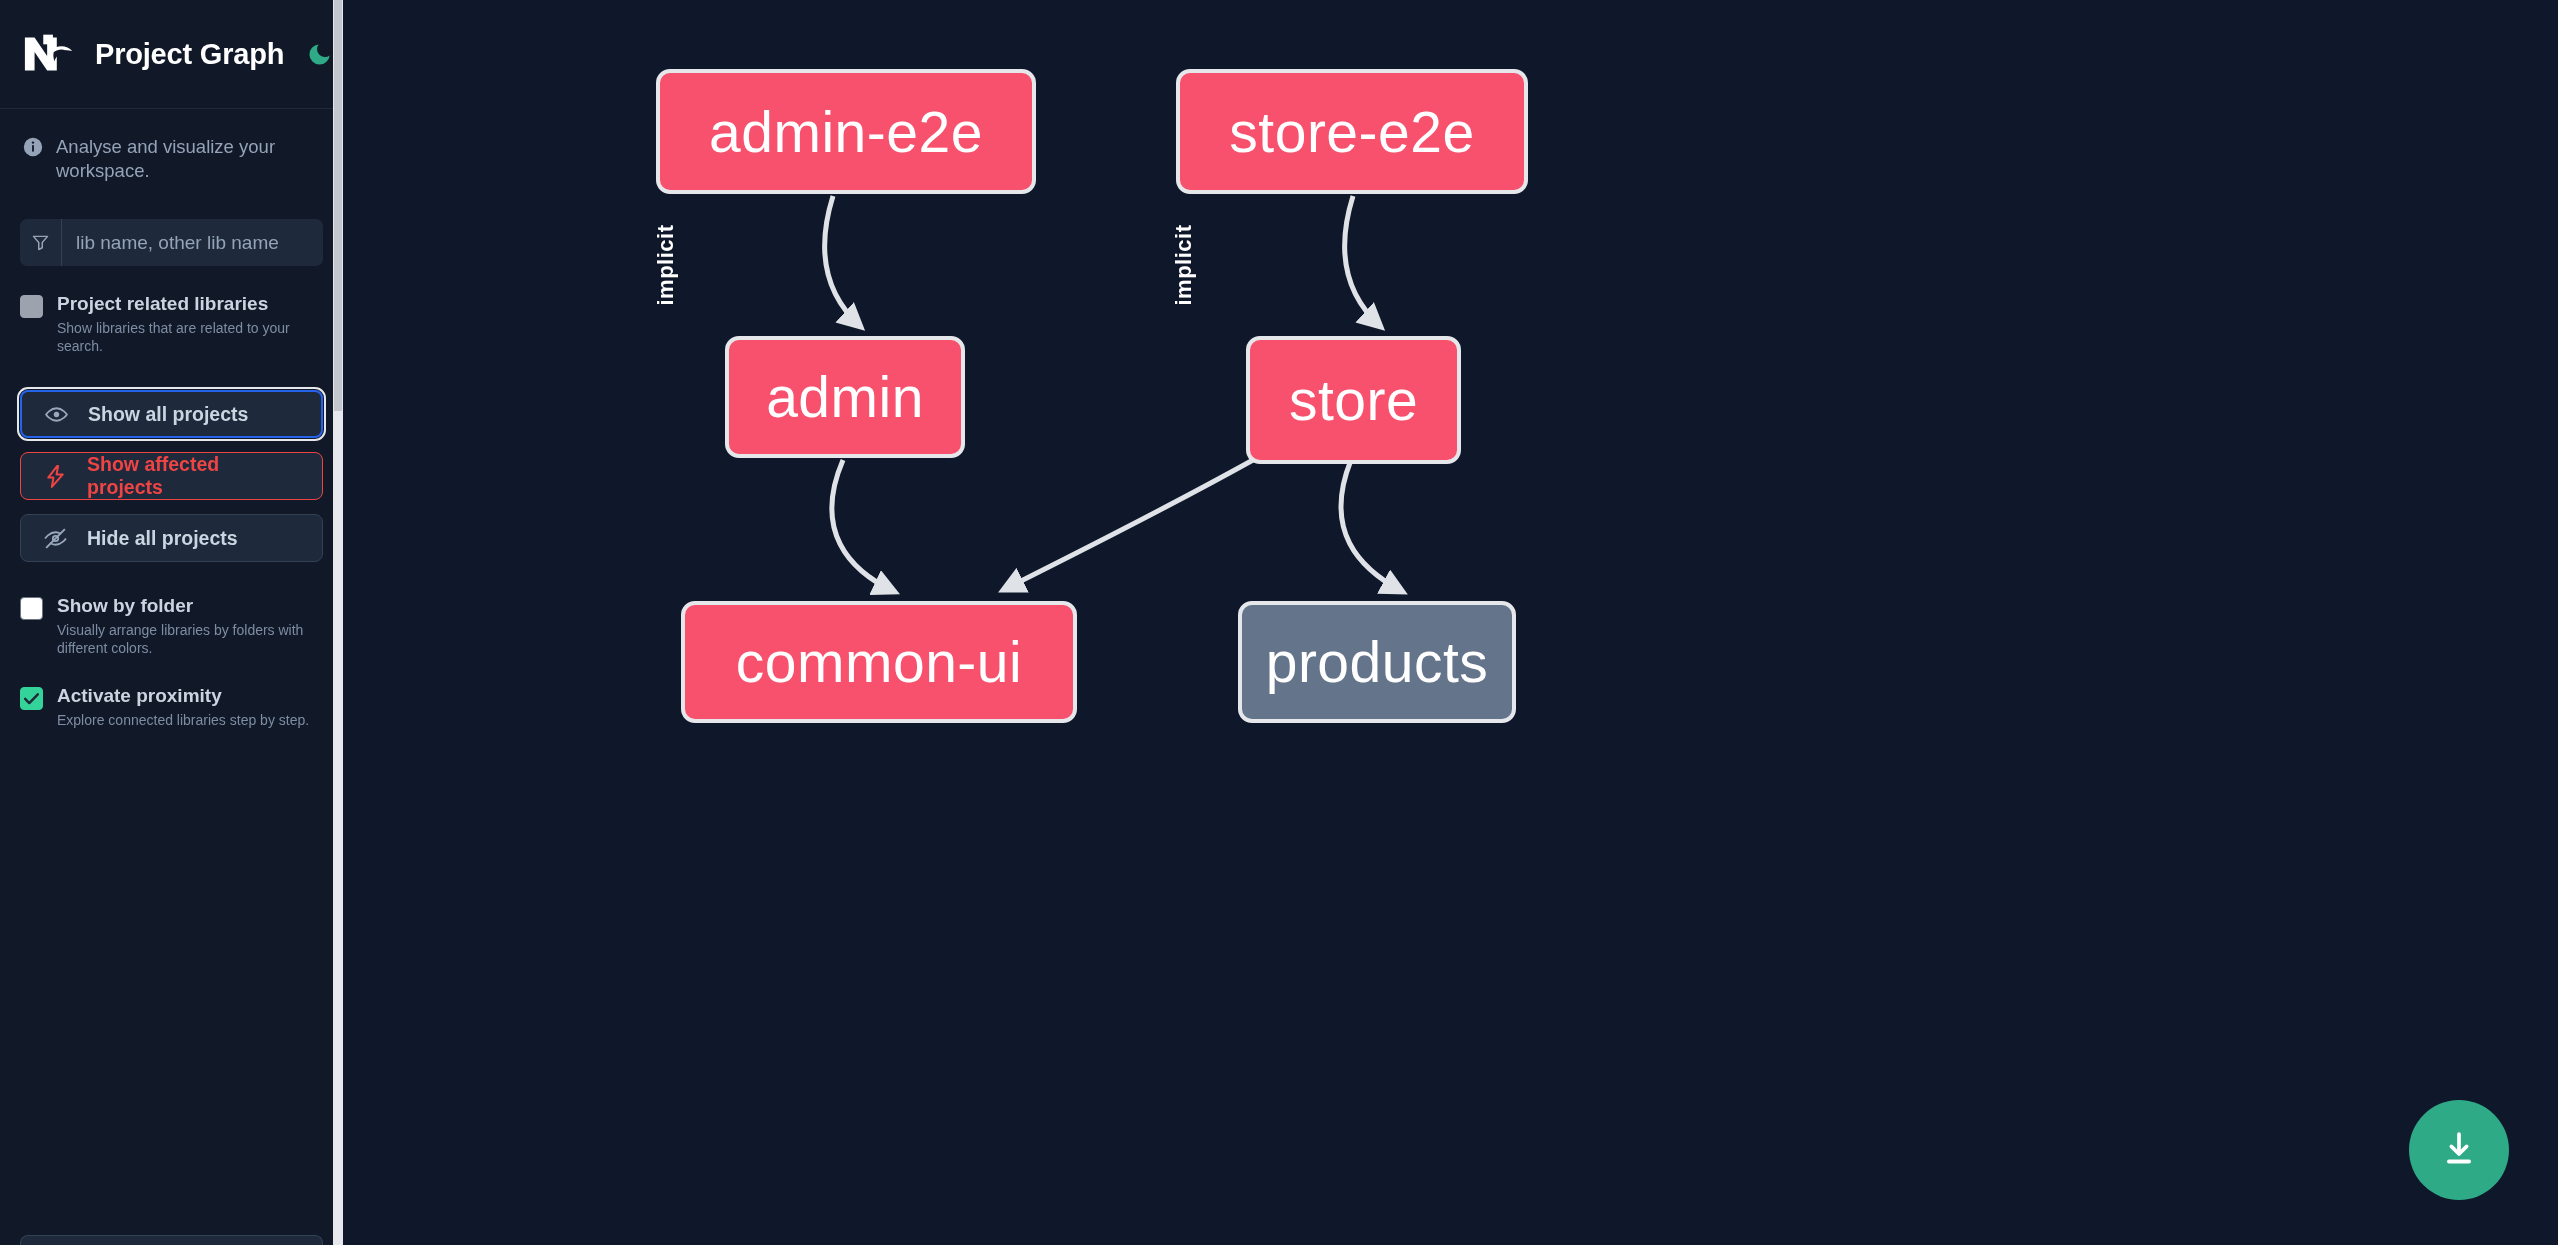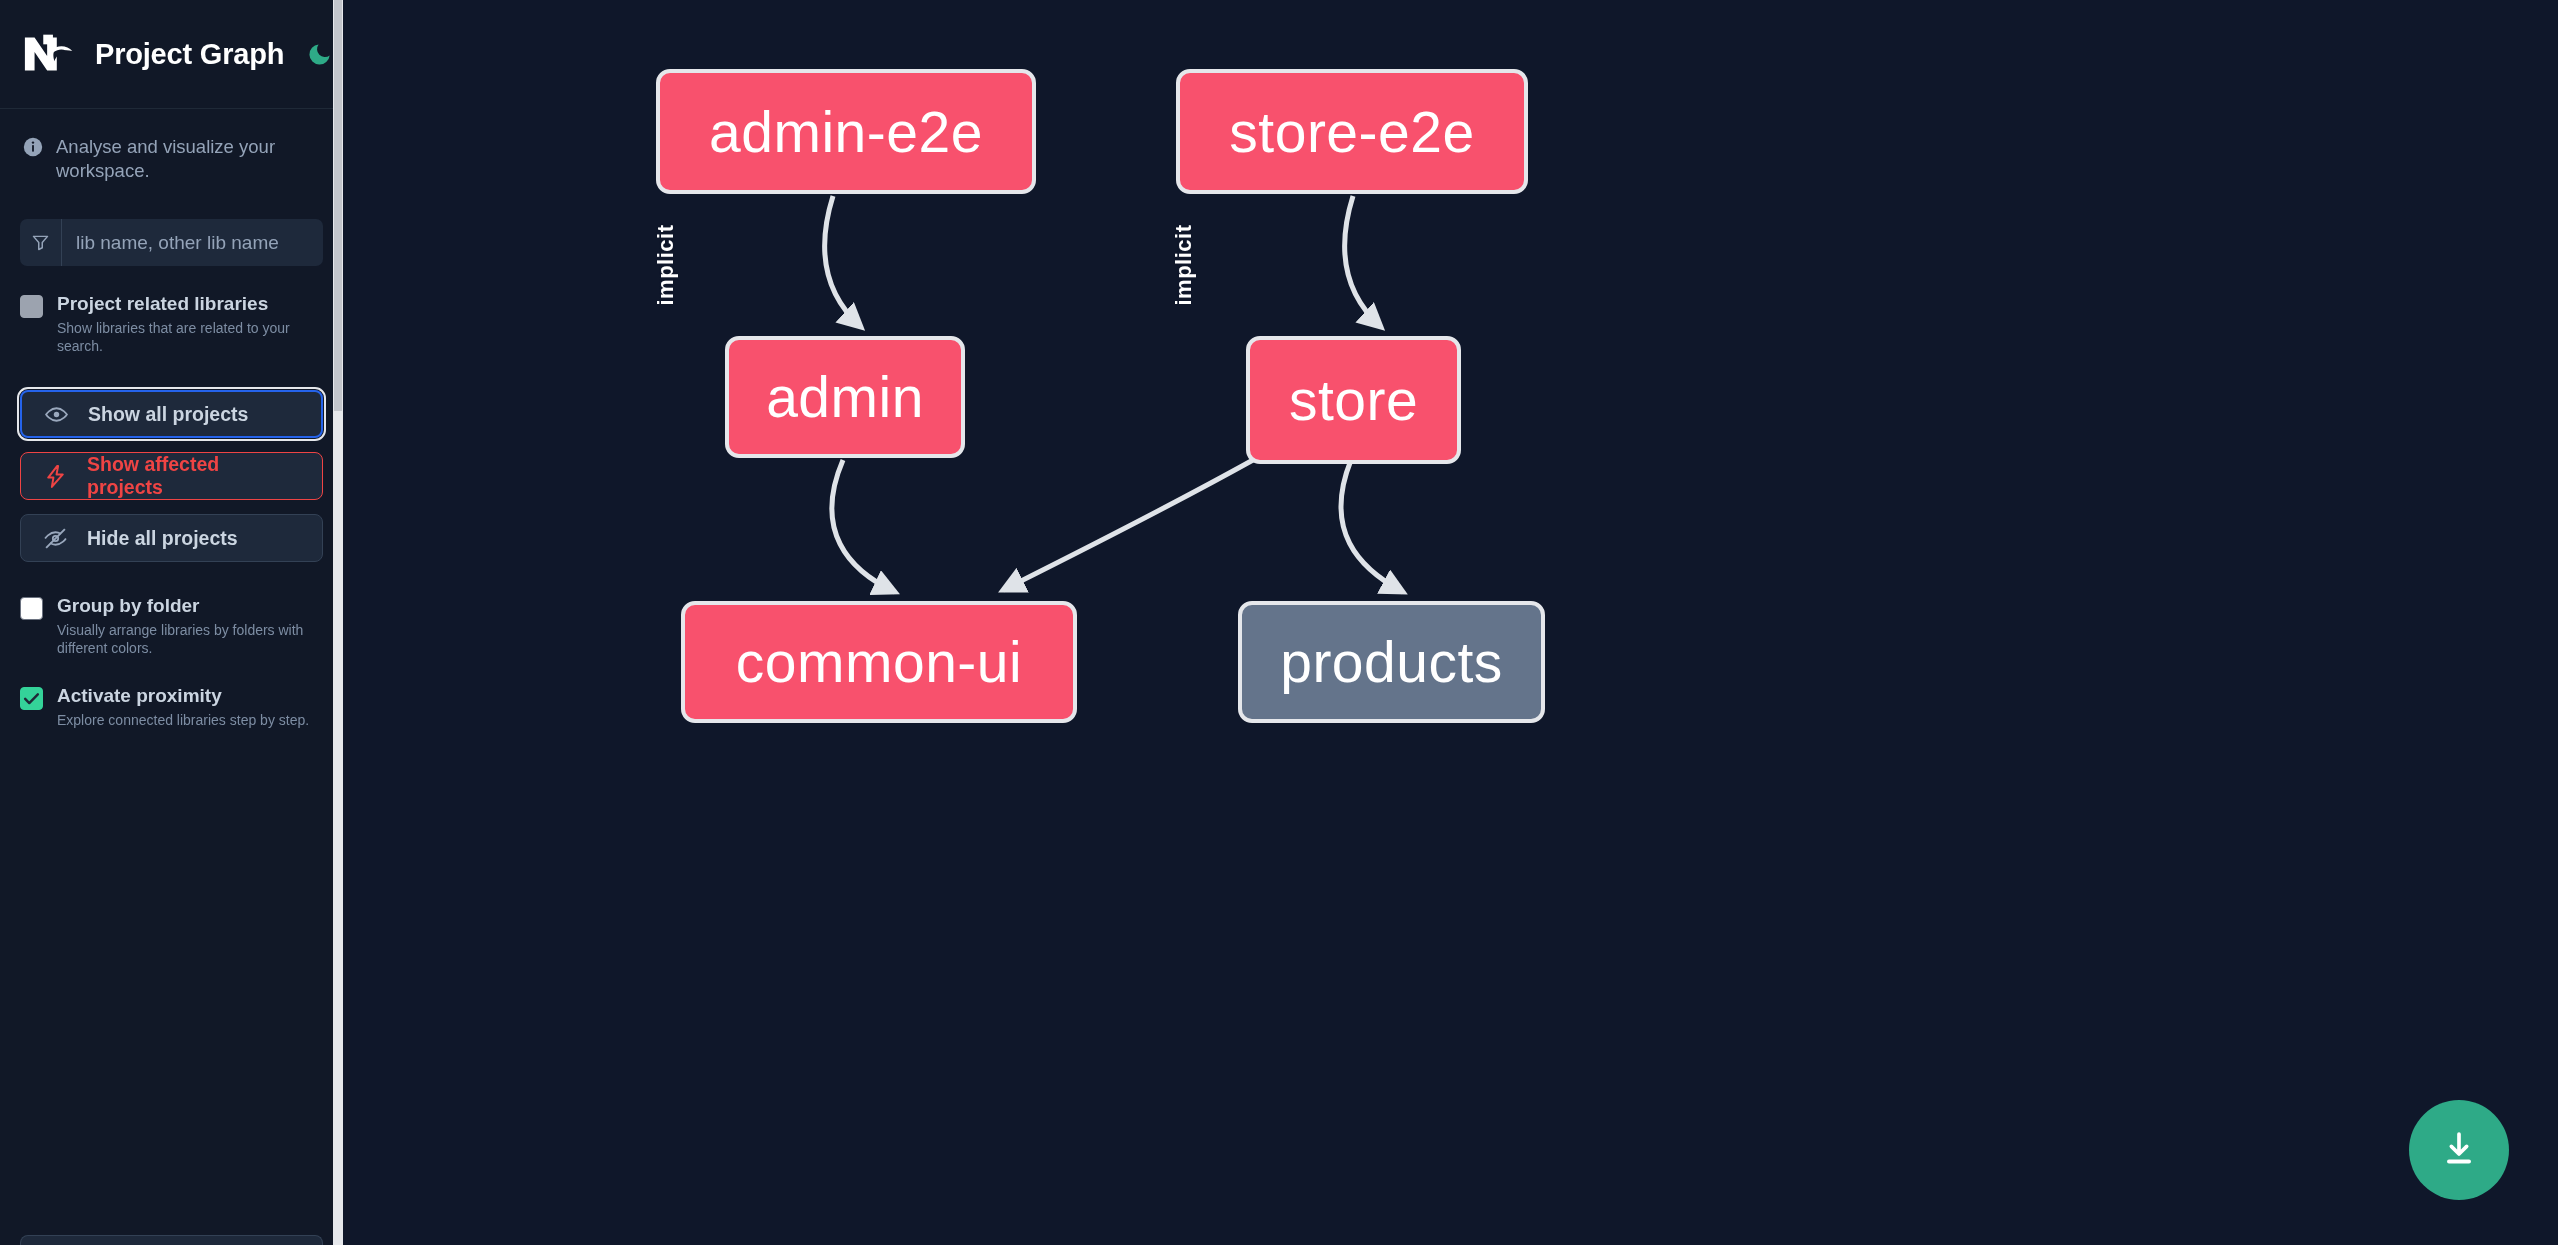--- a/index.html
+++ b/index.html
@@ -288,21 +288,21 @@
             <line x1="3" y1="21" x2="21" y2="3" stroke="#9aa8bd" stroke-width="1.9"></line>
           </svg>
         </span>
         <span>Hide all projects</span>
       </div>
     </div>
 
     <div class="check-row second">
       <span class="cbox white"></span>
       <span class="check-texts">
-        <span class="check-label">Group by folder</span>
+        <span class="check-label">Show by folder</span>
         <span class="check-desc">Visually arrange libraries by folders with different colors.</span>
       </span>
     </div>
 
     <div class="check-row">
       <span class="cbox green">
         <svg viewBox="0 0 24 24" width="19" height="19" aria-hidden="true">
           <path d="M4 12.5l5.2 5.2L20 6.8" fill="none" stroke="#1f2937" stroke-width="3.1" stroke-linecap="round" stroke-linejoin="round"></path>
         </svg>
       </span>
@@ -357,21 +357,21 @@
     </div>
 
     <div class="node pink" style="left:903px; top:336px; width:215px; height:128px;">
       <span>store</span>
     </div>
 
     <div class="node pink" style="left:338px; top:601px; width:396px; height:122px;text-align:center;">
       <span>common-ui</span>
     </div>
 
-    <div class="node gray" style="left:895px; top:601px; width:307px; height:122px;">
+    <div class="node gray" style="left:895px; top:601px; width:278px; height:122px;">
       <span>products</span>
     </div>
 
     <button class="download-fab">
       <span>
         <svg viewBox="0 0 24 24" width="40" height="40" aria-hidden="true">
           <path d="M12 3v11M12 15l-4.6-4.6M12 15l4.6-4.6" fill="none" stroke="#ffffff" stroke-width="2.2" stroke-linecap="round" stroke-linejoin="round"></path>
           <line x1="6" y1="19.5" x2="18" y2="19.5" stroke="#ffffff" stroke-width="2.4" stroke-linecap="round"></line>
         </svg>
       </span>

